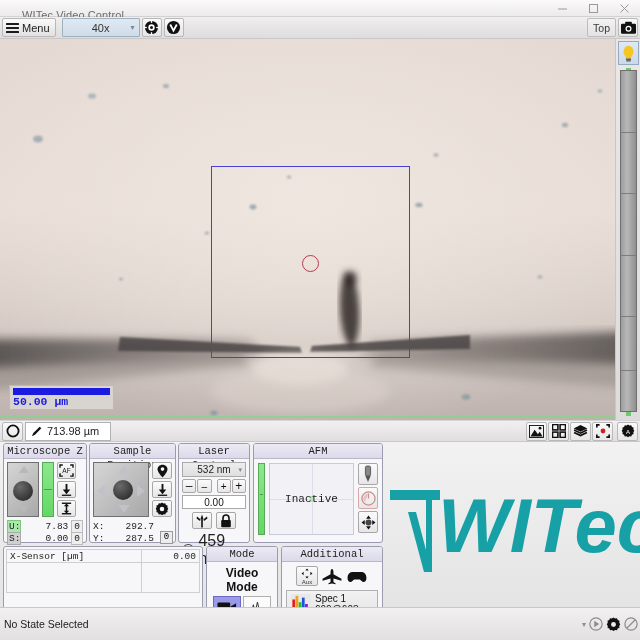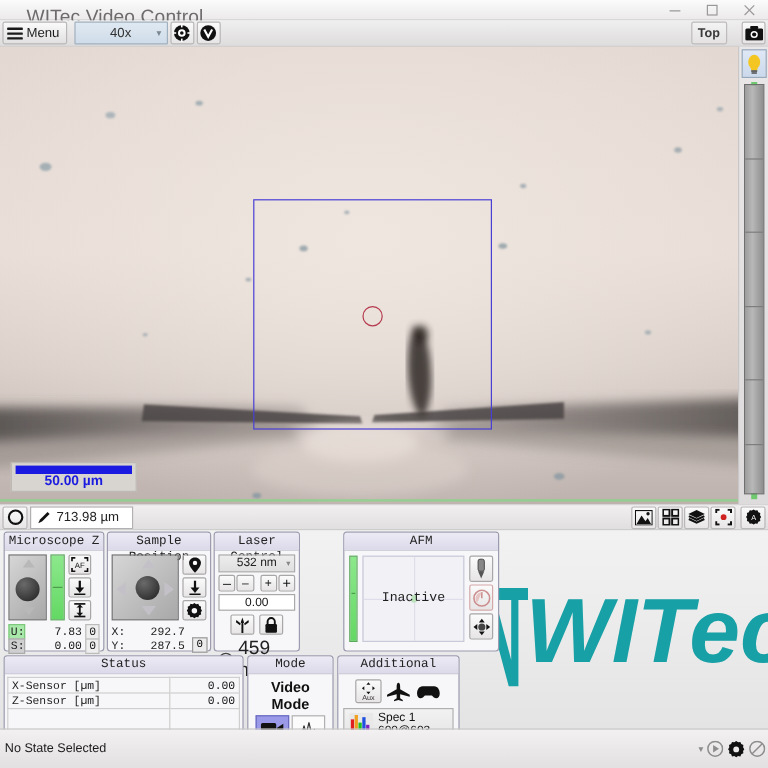--- a/index.html
+++ b/index.html
@@ -15,21 +15,21 @@
          background: linear-gradient(#f4f4f4, #e9e9e9); }
 
   
   .titlebar {
     height: 17px; flex: 0 0 17px;
     background: linear-gradient(#fbfbfb, #eceaea);
     border-bottom: 1px solid #d3d1d1;
     display: flex; align-items: center; position: relative;
   }
   .titlebar .title {
-    font-size: 16px; color: #6d6b6b; margin-left: 22px; letter-spacing: .1px; margin-top: 14px;
+    font-size: 11px; color: #6d6b6b; margin-left: 22px; letter-spacing: .1px; margin-top: 14px;
   }
   .winbtns { position: absolute; right: 0; top: 0; height: 17px; display: flex; }
   .winbtn { width: 31px; height: 17px; display: flex; align-items: center; justify-content: center;
             color: #9a9898; font-size: 12px; }
   .winbtn svg { display:block; }
 
   
   .toolbar {
     height: 22px; flex: 0 0 22px;
     background: linear-gradient(#f0efef, #dedcdc);
@@ -49,21 +49,21 @@
     background: linear-gradient(#dfe9f2,#cfdce9);
     border: 1px solid #9fb0c0; border-radius: 1px;
     display: flex; align-items: center; justify-content: center; position: relative;
     font-size: 11px; color: #333;
   }
   .combo .arrow { position: absolute; right: 4px; color: #7b8894; font-size: 8px; }
   .tb-icon {
     width: 20px; height: 19px; display: flex; align-items: center; justify-content: center;
     background: linear-gradient(#fafafa,#e6e4e4); border: 1px solid #b9b7b7; border-radius: 2px;
   }
-  .tb-right { position: absolute; right: 2px; display: flex; align-items: flex-start; gap: 12px; font-weight: bold; }
+  .tb-right { position: absolute; right: 2px; display: flex; align-items: flex-start; gap: 2px; }
   .top-label { font-size: 10.5px; color: #3a3a3a; padding: 0 5px; height: 19px;
                display: flex; align-items: center;
                background: linear-gradient(#f3f3f3,#e4e2e2); border: 1px solid #bdbbbb; border-radius: 2px;}
 
   
   .videowrap { flex: 0 0 381px; display: flex; position: relative; background: #e7e5e5; }
   .video {
     width: 615px; height: 381px; position: relative; overflow: hidden;
     background:#cfc3ba;
   }
@@ -74,22 +74,22 @@
   }
   .spot {
     position: absolute; left: 302px; top: 216px; width: 17px; height: 17px;
     border: 1.3px solid #b43a4c; border-radius: 50%;
   }
   .scalebar {
     position: absolute; left: 9px; bottom: 10px; width: 105px;
     background: #d8d4d0; padding: 2px 3px 1px; border: 1px solid #bdb9b5;
   }
   .scalebar .bar { height: 7px; background: #1a1ae0; }
-  .scalebar .lbl { text-align: center; font-size: 11.5px; font-weight: bold; color: #1a1ae0;
-                   line-height: 13px; }
+  .scalebar .lbl { text-align: left; font-size: 11.5px; font-weight: bold; color: #1a1ae0;
+                   line-height: 13px; font-family: Liberation Mono, monospace; }
   .vid-right {
     width: 25px; height: 381px; background: linear-gradient(#e9e7e7,#dddbdb);
     border-left: 1px solid #c8c6c6; display: flex; flex-direction: column; align-items: center;
     padding-top: 2px;
   }
   .bulb-btn { width: 21px; height: 24px; background: linear-gradient(#dfe8f5,#cbd9ec);
               border: 1px solid #97a9bd; display:flex; align-items:center; justify-content:center;}
   .vslider { flex: 1; width: 23px; margin: 3px 0 4px; position: relative; display: flex;
              justify-content: center; }
   .vslider .track { width: 5px; height: 100%; background: #6fc96f; }
@@ -530,21 +530,21 @@
             <circle cx="4.6" cy="4.6" r="1.4" fill="#444"></circle>
             <circle cx="9.4" cy="4.6" r="1.4" fill="#444"></circle>
             <circle cx="4.6" cy="9.4" r="1.4" fill="#444"></circle>
             <circle cx="9.4" cy="9.4" r="1.4" fill="#444"></circle>
           </svg>
           <span style="font-size:16px;color:#222;">459 nm</span>
         </div>
       </div>
     </div>
 
-    <div class="panel" style="left:253px; top:1px; width:130px; height:100px;margin-left:33px;">
+    <div class="panel" style="left:253px; top:1px; width:130px; height:100px;">
       <div class="ph">AFM</div>
       <div class="pbody" style="display:flex; gap:4px; padding:4px;font-family:Liberation Mono, monospace;">
         <div class="greenbar" style="width:7px;height:72px;">
           <i style="top:30px;"></i>
         </div>
         <div style="flex:1;height:72px;background:#f1f1f6;border:1px solid #c9c9da;position:relative;display:flex;align-items:center;justify-content:center;">
           <div style="position:absolute;left:50%;top:0;bottom:0;width:1px;background:#dedeea;"></div>
           <div style="position:absolute;top:50%;left:0;right:0;height:1px;background:#dedeea;"></div>
           <div style="position:absolute;left:calc(50% - 2px);top:calc(50% - 3px);width:4px;height:6px;background:#b9e2b9;"></div>
           <span style="font-size:11px;color:#1d1d1d;position:relative;">Inactive</span>
@@ -570,30 +570,25 @@
               <path d="M8 15.4 L10.6 12 H5.4 Z" fill="#111"></path>
               <path d="M0.6 8 L4 5.4 V10.6 Z" fill="#111"></path>
               <path d="M15.4 8 L12 5.4 V10.6 Z" fill="#111"></path>
             </svg>
           </div>
         </div>
       </div>
     </div>
 
     <div class="panel" style="left:3px; top:104px; width:200px; height:84px;">
-      <div class="ph">Status</div>
       <div style="padding:2px;">
         <table class="status">
           <tbody>
             <tr>
               <td>X-Sensor [µm]</td>
-              <td class="num">0.00</td>
-            </tr>
-            <tr>
-              <td>Z-Sensor [µm]</td>
               <td class="num">0.00</td>
             </tr>
             <tr>
               <td style="height:30px;border-left:1px solid #cfcfcf;border-right:1px solid #cfcfcf;border-bottom:1px solid #cfcfcf;border-top:none;"></td>
               <td class="num" style="border-left:1px solid #cfcfcf;border-right:1px solid #cfcfcf;border-bottom:1px solid #cfcfcf;border-top:none;"></td>
             </tr>
           </tbody>
         </table>
       </div>
     </div>

